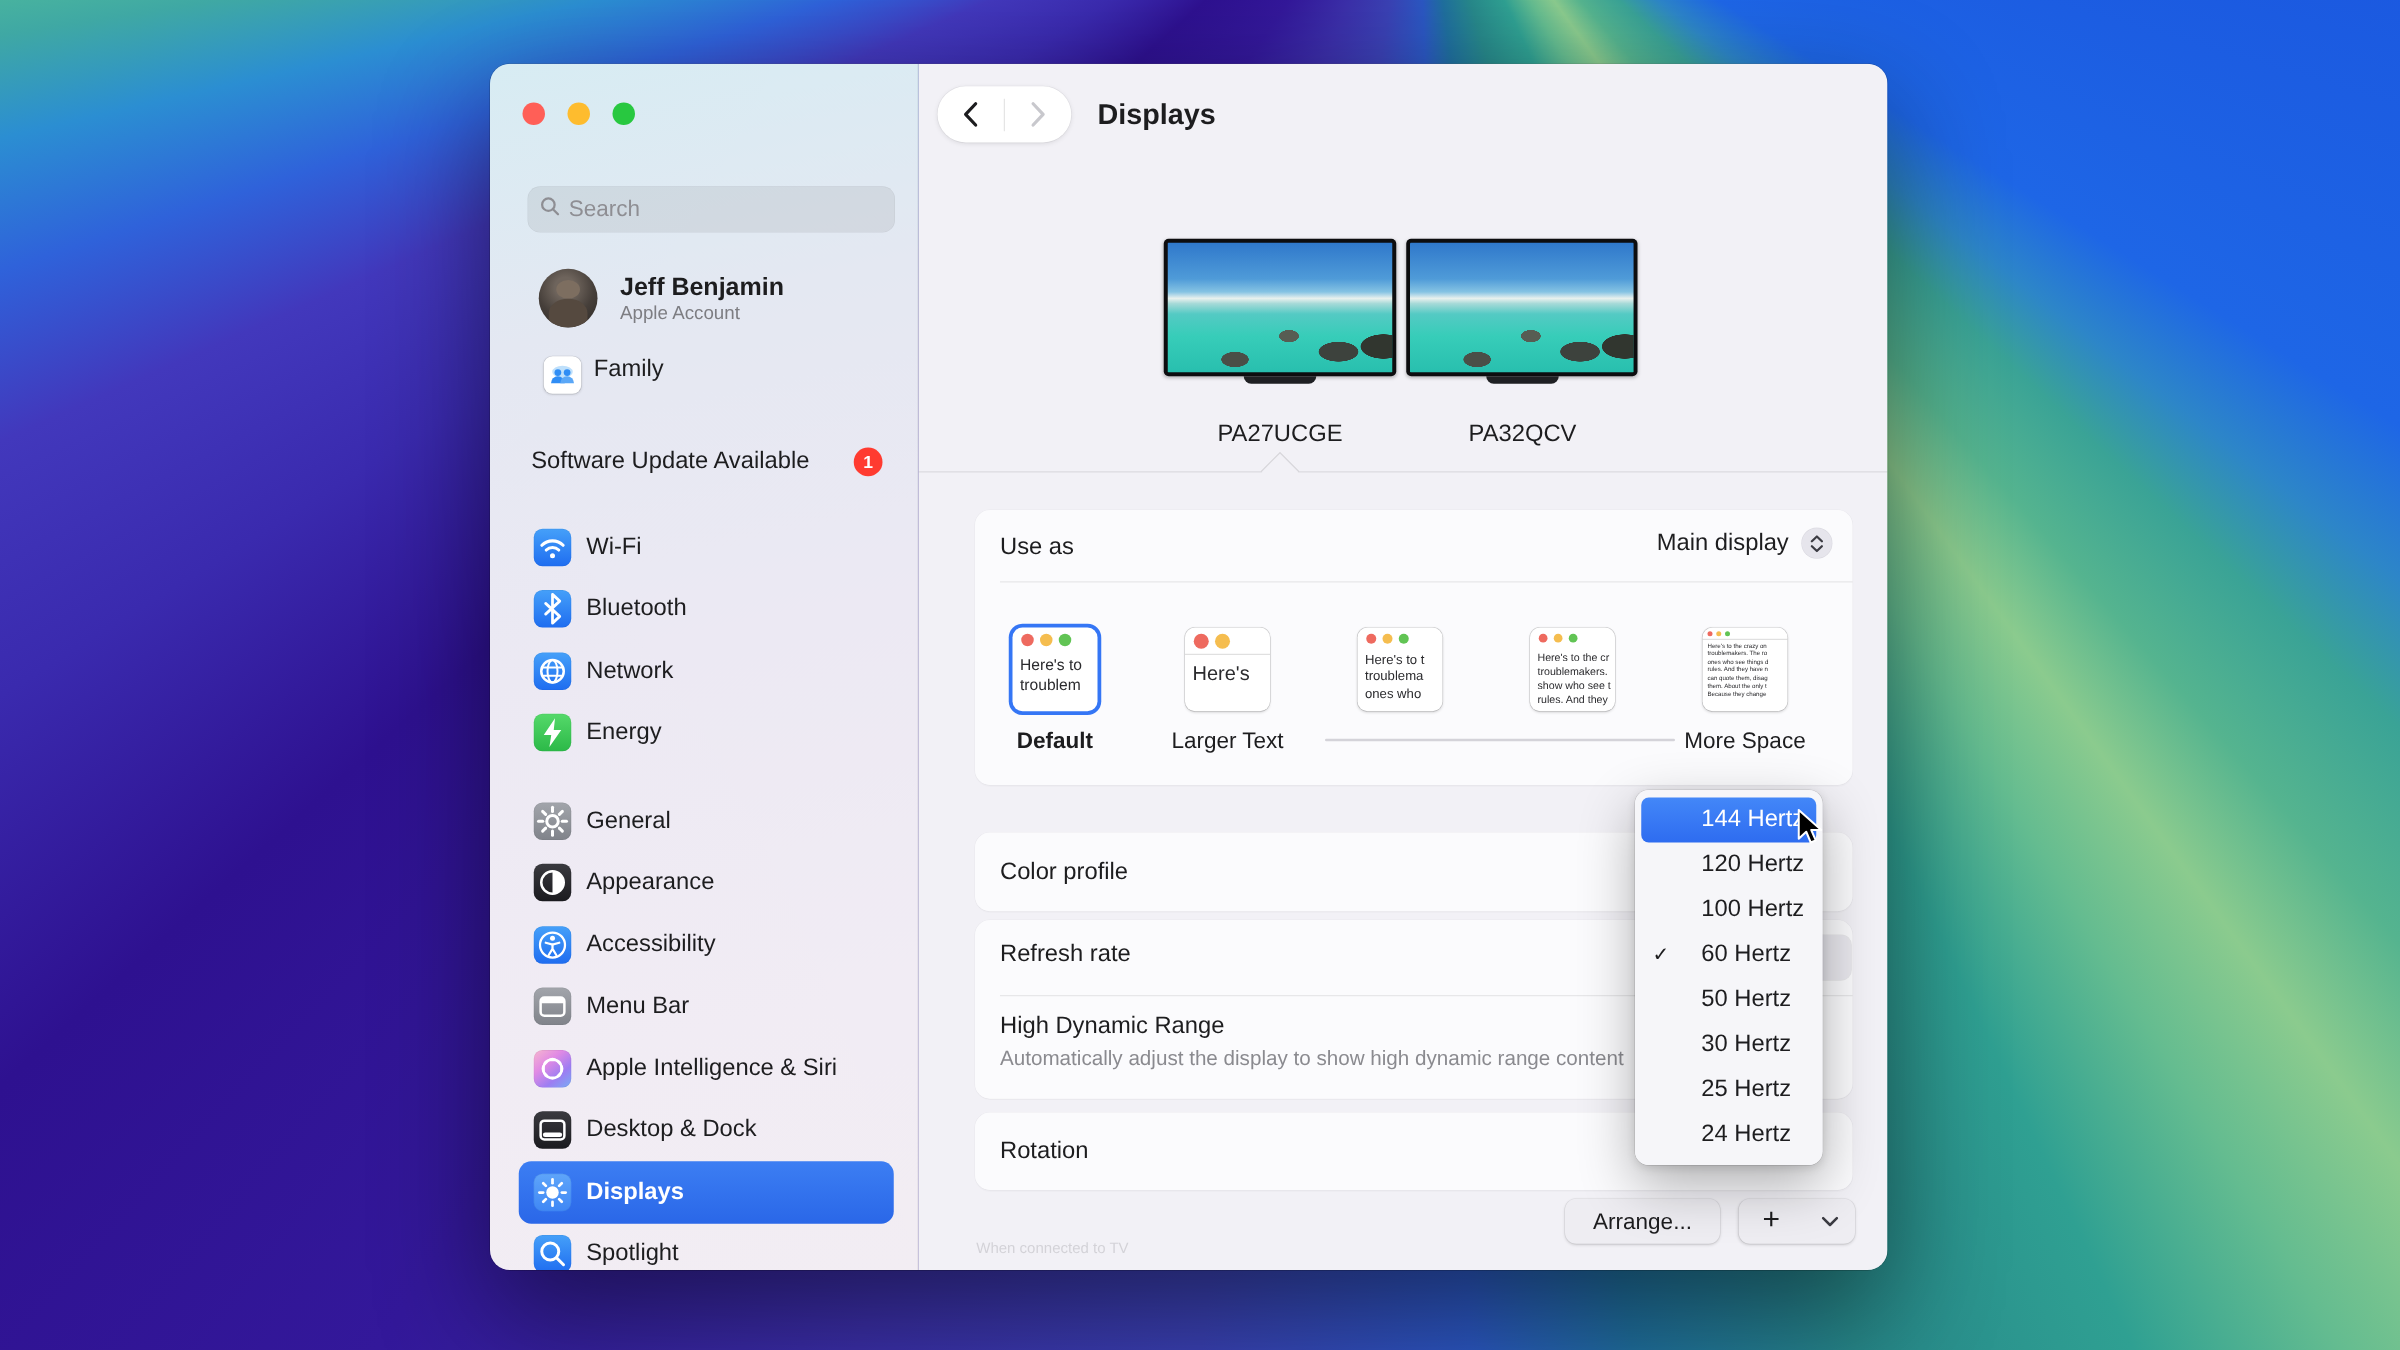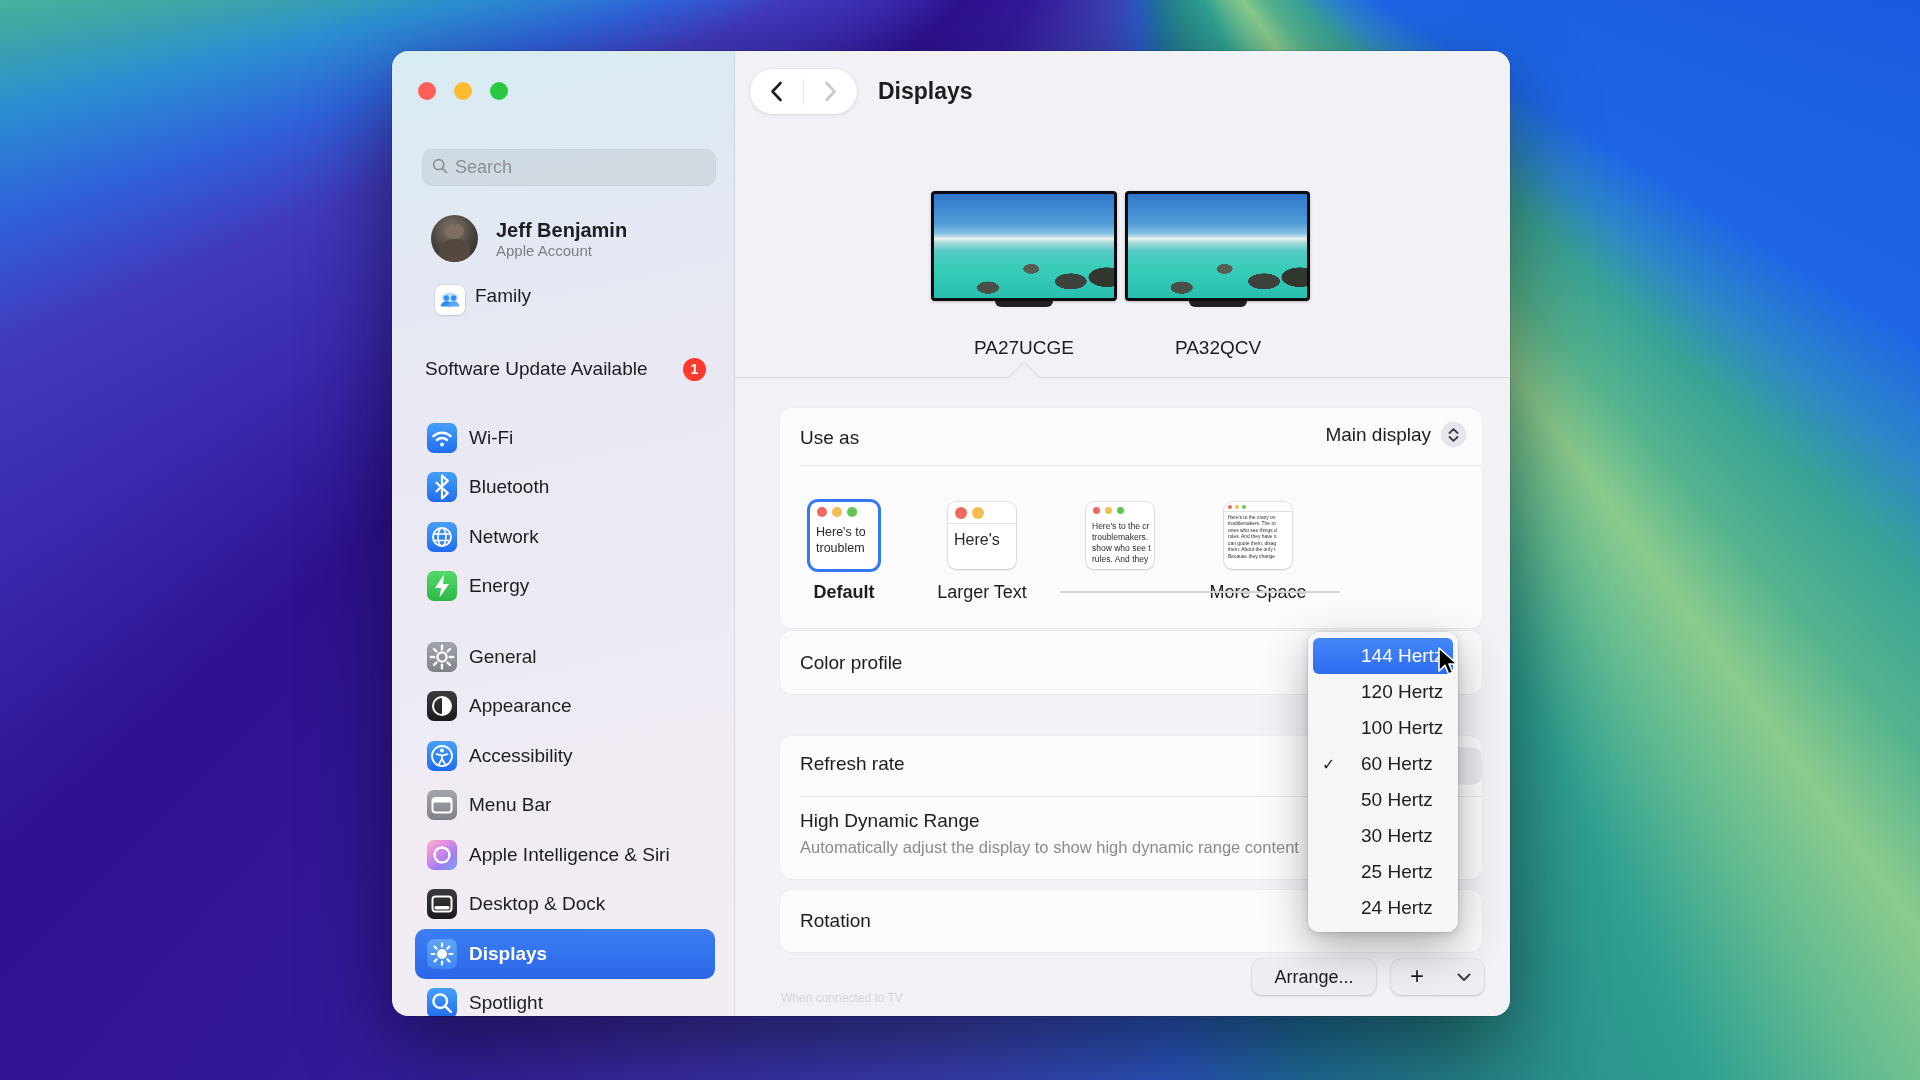--- a/index.html
+++ b/index.html
@@ -132,21 +132,21 @@
   .t-body { padding:3px 2px 0 6px; color:#2b2b2e; }
   .t1 .t-body{font-size:16px; line-height:1.25; padding-top:6px;}
   .t2 .t-body{font-size:12.5px; line-height:1.3;}
   .t3 .t-body{font-size:10.5px; line-height:1.28;}
   .t4 .t-body{font-size:8.5px; line-height:1.3;}
   .t5 .t-body{font-size:4.9px; line-height:1.32; padding-left:4px;}
   .scale-label { margin-top:13px; font-size:18px; }
   .scale-label.bold { font-weight:700; }
   .scale-track { position:absolute; left:325px; top:540px; width:280px; height:2px; background:#d4d3d9; border-radius:1px; }
 
-  .card-color { top:580px; height:63px; }
+  .card-color { top:615px; height:63px; }
   .color-label { top:21px; }
 
   .card-refresh { top:685px; height:143px; }
   .refresh-label { top:17px; }
   .refresh-divider { position:absolute; left:20px; right:0; top:60px; height:1px; background:rgba(0,0,0,.08); }
   .hdr-title { position:absolute; left:20px; top:74px; font-size:19px; }
   .hdr-sub { position:absolute; left:20px; top:102px; font-size:16.5px; color:#8a8a8f; white-space:nowrap; overflow:hidden; width:670px; }
 
   .card-rotation { top:839px; height:62px; }
   .rotation-label { top:20px; }
@@ -434,20 +434,35 @@
                 <span class="dot d-red"></span>
                 <span class="dot d-yel"></span>
               </div>
             <div class="t-body">
                 <div>Here's</div>
               </div>
           </div>
           <div class="scale-label">Larger Text</div>
         </div>
         <div class="scale-opt">
+          <div class="thumb t3">
+            <div class="t-head">
+                <span class="dot d-red"></span>
+                <span class="dot d-yel"></span>
+                <span class="dot d-grn"></span>
+              </div>
+            <div class="t-body">
+                <div>Here's to t</div>
+                <div>troublema</div>
+                <div>ones who</div>
+              </div>
+          </div>
+          <div class="scale-label"></div>
+        </div>
+        <div class="scale-opt">
           <div class="thumb t4">
             <div class="t-head">
                 <span class="dot d-red"></span>
                 <span class="dot d-yel"></span>
                 <span class="dot d-grn"></span>
               </div>
             <div class="t-body">
                 <div>Here's to the cr</div>
                 <div>troublemakers.</div>
                 <div>show who see t</div>

